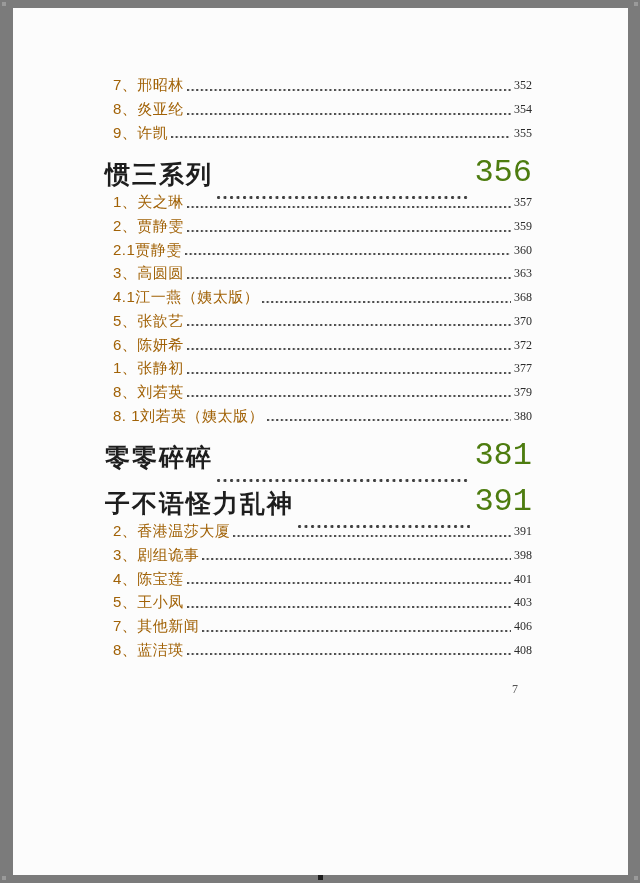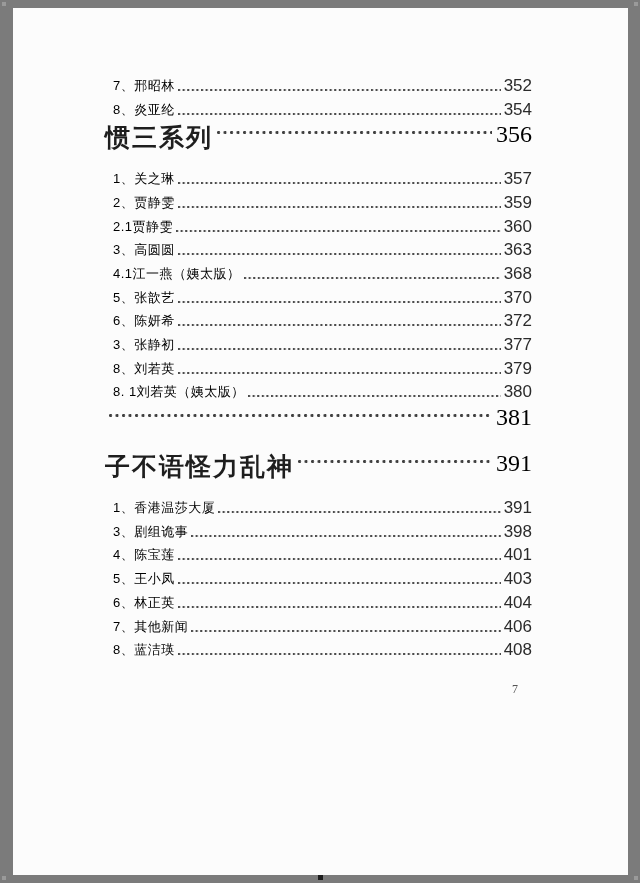--- a/index.html
+++ b/index.html
@@ -17,51 +17,51 @@
     box-sizing:border-box;
     padding:66px 96px 0 92px;
   }
   
   .row{
     display:flex;align-items:center;
     height:23.7px;
     padding-left:8px;
   }
   .row .lbl{
-    font-size:13px;color:#000000;
+    font-size:15px;color:#a16207;
     white-space:nowrap;letter-spacing:.5px;
   }
   .row .dots{
     flex:1;height:4px;margin:0 3px;
     transform:translateY(4px);
     background-image:radial-gradient(circle at 1.2px 2px,#4b4b4b 1px,rgba(0,0,0,0) 1.3px);
     background-size:4.6px 4px;background-repeat:repeat-x;
   }
   .row .num{
-    font-family:Liberation Sans, sans-serif;
-    font-size:17px;color:#2b2b2b;white-space:nowrap;
+    font-family:Liberation Serif, serif;
+    font-size:12px;color:#2b2b2b;white-space:nowrap;
   }
   
   .heading{
-    display:flex;align-items:flex-start;
+    display:flex;align-items:flex-end;
     height:46px;
   }
   .heading .lbl{
     font-size:25px;font-weight:bold;color:#1e1e1e;
     white-space:nowrap;letter-spacing:2px;
   }
   .heading .dots{
     flex:1;height:5px;margin:0 4px;
     transform:translateY(9px);
     background-image:radial-gradient(circle at 1.6px 2.5px,#3f3f3f 1.4px,rgba(0,0,0,0) 1.7px);
     background-size:6.5px 5px;background-repeat:repeat-x;
   }
   .heading .num{
-    font-family:Liberation Serif, serif;
-    font-size:24px;color:#000000;white-space:nowrap;
+    font-family:Liberation Mono, monospace;
+    font-size:32px;color:#4d7c0f;white-space:nowrap;
   }
   
   .footer{
     margin-top:20px;
     text-align:right;
     padding-right:14px;
     font-family:"Liberation Serif",serif;
     font-size:12px;color:#555;
   }
   
@@ -81,20 +81,25 @@
       <div class="row">
     <span class="lbl">7、邢昭林</span>
     <span class="dots"></span>
     <span class="num">352</span>
   </div>
       <div class="row">
     <span class="lbl">8、炎亚纶</span>
     <span class="dots"></span>
     <span class="num">354</span>
   </div>
+      <div class="row">
+    <span class="lbl">9、许凯</span>
+    <span class="dots"></span>
+    <span class="num">355</span>
+  </div>
       <div class="heading">
     <span class="lbl">惯三系列</span>
     <span class="dots"></span>
     <span class="num">356</span>
   </div>
       <div class="row">
     <span class="lbl">1、关之琳</span>
     <span class="dots"></span>
     <span class="num">357</span>
   </div>
@@ -122,67 +127,63 @@
     <span class="lbl">5、张歆艺</span>
     <span class="dots"></span>
     <span class="num">370</span>
   </div>
       <div class="row">
     <span class="lbl">6、陈妍希</span>
     <span class="dots"></span>
     <span class="num">372</span>
   </div>
       <div class="row">
-    <span class="lbl">3、张静初</span>
+    <span class="lbl">1、张静初</span>
     <span class="dots"></span>
     <span class="num">377</span>
   </div>
       <div class="row">
     <span class="lbl">8、刘若英</span>
     <span class="dots"></span>
     <span class="num">379</span>
   </div>
       <div class="row">
     <span class="lbl">8. 1刘若英（姨太版）</span>
     <span class="dots"></span>
     <span class="num">380</span>
   </div>
       <div class="heading">
+    <span class="lbl">零零碎碎</span>
     <span class="dots"></span>
     <span class="num">381</span>
   </div>
       <div class="heading">
     <span class="lbl">子不语怪力乱神</span>
     <span class="dots"></span>
     <span class="num">391</span>
   </div>
       <div class="row">
-    <span class="lbl">1、香港温莎大厦</span>
+    <span class="lbl">2、香港温莎大厦</span>
     <span class="dots"></span>
     <span class="num">391</span>
   </div>
       <div class="row">
     <span class="lbl">3、剧组诡事</span>
     <span class="dots"></span>
     <span class="num">398</span>
   </div>
       <div class="row">
     <span class="lbl">4、陈宝莲</span>
     <span class="dots"></span>
     <span class="num">401</span>
   </div>
       <div class="row">
     <span class="lbl">5、王小凤</span>
     <span class="dots"></span>
     <span class="num">403</span>
-  </div>
-      <div class="row">
-    <span class="lbl">6、林正英</span>
-    <span class="dots"></span>
-    <span class="num">404</span>
   </div>
       <div class="row">
     <span class="lbl">7、其他新闻</span>
     <span class="dots"></span>
     <span class="num">406</span>
   </div>
       <div class="row">
     <span class="lbl">8、蓝洁瑛</span>
     <span class="dots"></span>
     <span class="num">408</span>

